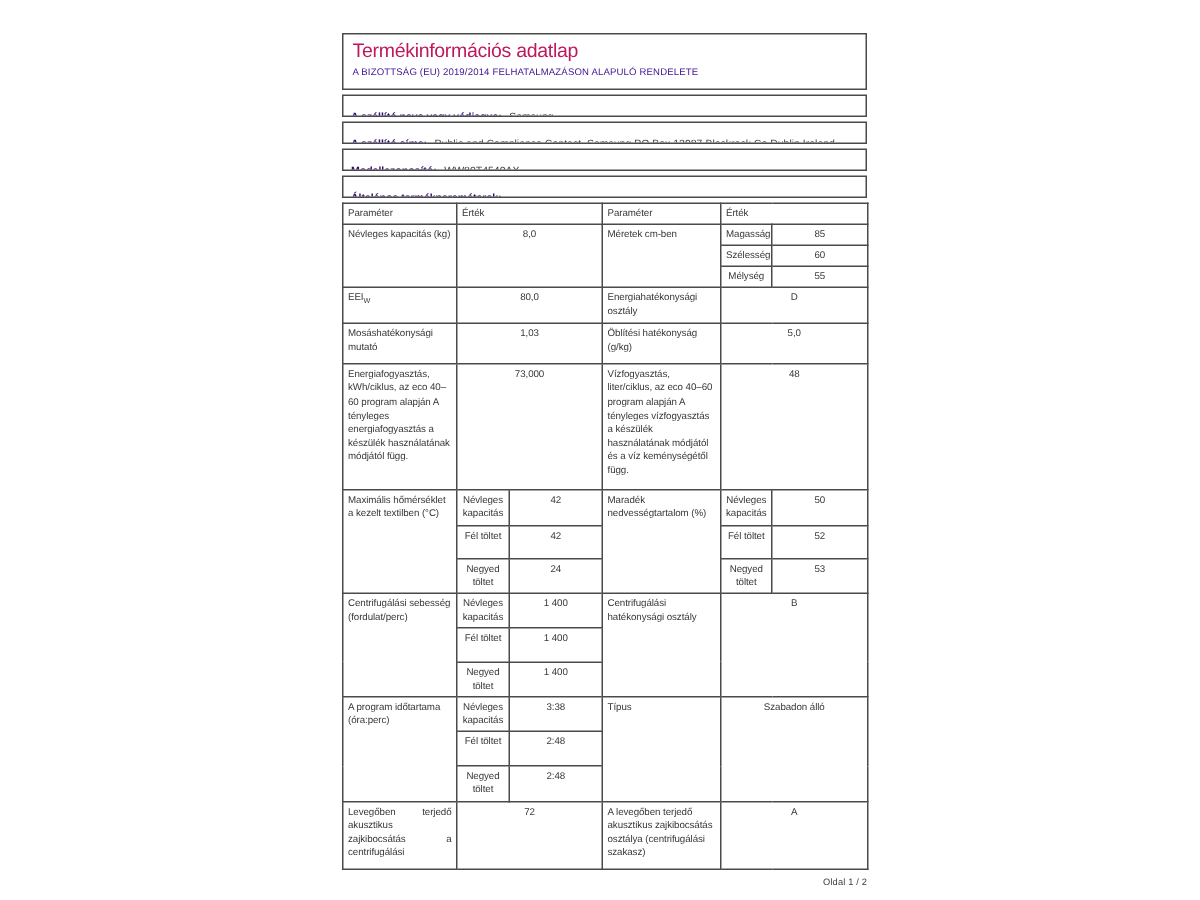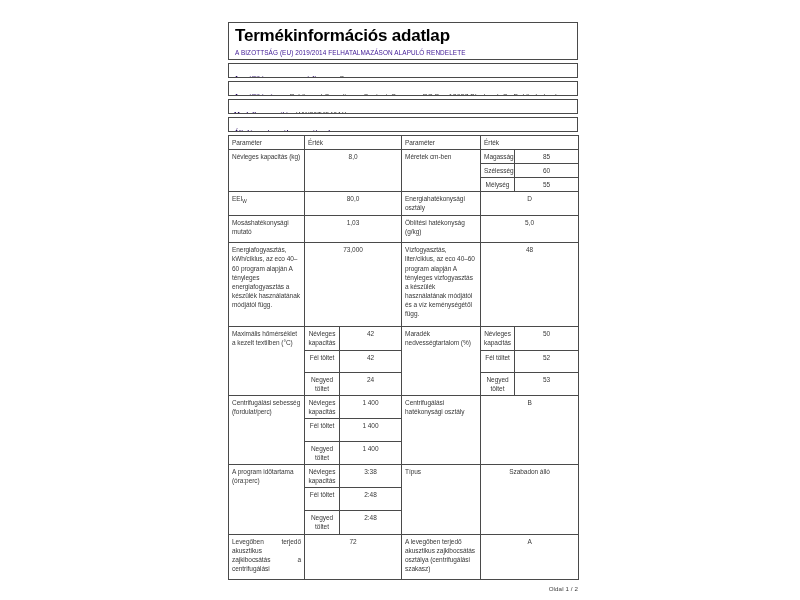--- a/index.html
+++ b/index.html
@@ -8,21 +8,21 @@
     font-family:"Liberation Sans","DejaVu Sans",sans-serif;
     position:relative;overflow:hidden;
   }
   .page{position:absolute;left:228px;top:22px;width:350px;}
   .box{
     border:1px solid #4a4a4a;margin-bottom:3px;
     padding:3px 5px;background:#fff;box-sizing:border-box;
   }
   .title-box{height:38px;padding:3px 6px;}
   .doc-title{
-    color:#000000;font-size:17px;font-weight:bold;line-height:1.2;
+    color:#be185d;font-size:13px;font-weight:normal;line-height:1.2;
     letter-spacing:-0.2px;
   }
   .doc-subtitle{color:#3d1694;font-size:6.4px;margin-top:3px;letter-spacing:0.1px;}
   .info-box{height:15px;padding:3px 5px 2px;white-space:nowrap;overflow:hidden;}
   .info-label{color:#2b0b66;font-weight:bold;font-size:7px;}
   .info-value{color:#3d3d3d;font-size:7px;margin-left:5px;}
   table.params{
     border-collapse:collapse;width:350px;table-layout:fixed;
     margin-top:2px;border:1px solid #4a4a4a;
   }

